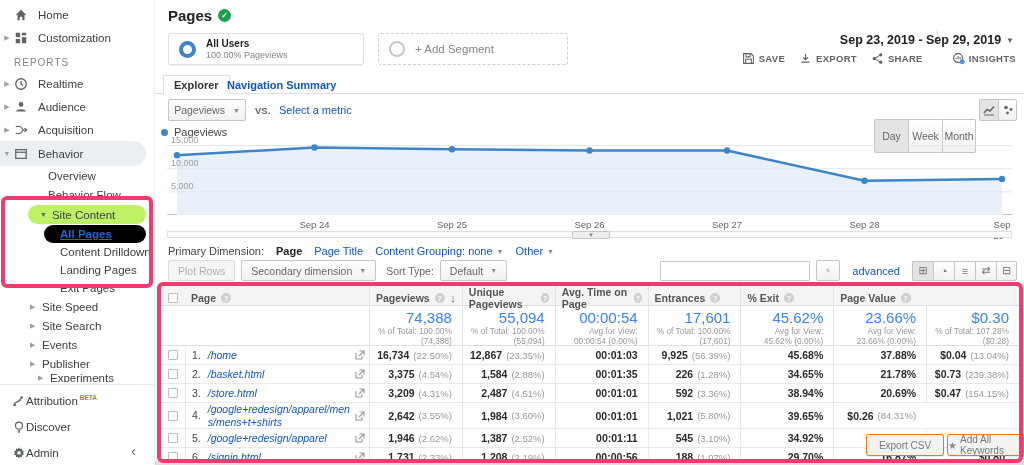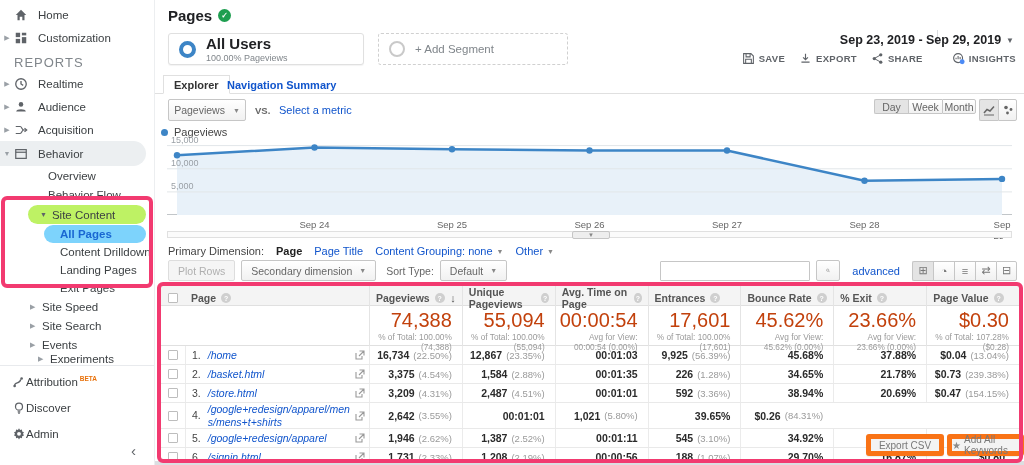--- a/index.html
+++ b/index.html
@@ -7,27 +7,27 @@
   body {
     font-family: "Liberation Sans", sans-serif;
     position: relative; overflow: hidden; background:#fff; color:#3c4043;
   }
   
   .sidebar { position:absolute; left:0; top:0; width:155px; height:465px; background:#fff; border-right:1px solid #eceef0; z-index:5;}
   .side-item { height:23px; display:flex; align-items:center; font-size:11.5px; color:#3c4043; cursor:pointer; }
   .side-item .arrow { width:14px; text-align:center; font-size:7px; color:#9aa0a6; flex:0 0 14px;}
   .side-item .sicon { width:24px; flex:0 0 24px; display:flex; align-items:center; color:#5f6368; }
   .side-item .sicon svg { width:14px; height:14px; }
-  .sec-label { height:20px; padding-left:14px; font-size:13px; letter-spacing:1px; color:#80868b; display:flex; align-items:center; margin-top:3px;}
+  .sec-label { height:20px; padding-left:14px; font-size:10px; letter-spacing:1px; color:#80868b; display:flex; align-items:center; margin-top:3px;}
   .pill-behavior { background:#eceff1; border-radius:0 14px 14px 0; margin-right:8px; height:25px;}
   .child-item { height:19px; display:flex; align-items:center; padding-left:48px; font-size:11.5px; color:#3c4043; cursor:pointer;}
   .pill-sub { background:#bef264; border-radius:11px; margin:1px 8px 1px 28px; height:19px; padding-left:10px; }
   .pill-sub .arrow-d { font-size:7px; color:#5f6368; margin-right:5px;}
   .gchild { height:18px; display:flex; align-items:center; padding-left:60px; font-size:11.5px; color:#3c4043; cursor:pointer;}
-  .gchild.active { background:#7dd3fc; color:#1967d2; font-weight:bold; border-radius:10px; margin:0 8px 0 44px; padding-left:16px; height:18px;}
+  .gchild.active { background:#000000; color:#1967d2; font-weight:bold; border-radius:10px; margin:0 8px 0 44px; padding-left:16px; height:18px;text-decoration:underline;}
   .sub2 { height:19px; display:flex; align-items:center; padding-left:30px; font-size:11.5px; color:#3c4043;}
   .sub2 .arrow { width:12px; font-size:7px; color:#9aa0a6;}
   .partial-item { height:9px; overflow:hidden;margin-left:8px; }
   .side-divider { border-top:1px solid #e8eaed; margin:2px 0 3px 0;}
   .bottom-item { height:26px; display:flex; align-items:center; font-size:11.5px; color:#3c4043;}
   .bottom-item .sicon { width:26px; flex:0 0 26px; padding-left:12px; display:flex; align-items:center; color:#5f6368;}
   .bottom-item .sicon svg { width:14px; height:14px;}
   .beta { font-size:6.5px; color:#e8710a; font-weight:bold; margin-left:2px; position:relative; top:-4px;}
   .collapse-row { position:absolute; bottom:6px; right:18px; font-size:15px; color:#5f6368; cursor:pointer;}
   
@@ -39,35 +39,35 @@
   .ta svg { width:13px; height:13px;}
   .ta-div { border-left:1px solid #dadce0; height:14px;}
   .date-range { position:absolute; right:10px; top:33px; font-size:12.5px; font-weight:bold; color:#202124; display:flex; gap:5px; align-items:center; cursor:pointer;}
   .date-range .caret { color:#5f6368; font-size:8px;}
   
   .seg-card { position:absolute; top:33px; height:32px; background:#fff; border:1px solid #e0e0e0; border-radius:3px; display:flex; align-items:center; padding-left:10px; cursor:pointer;}
   .seg-all { left:13px; width:196px; box-shadow:0 1px 1px rgba(0,0,0,0.05);}
   .seg-add { left:223px; width:190px; border:1px dashed #d0d0d0;}
   .ring { width:17px; height:17px; border-radius:50%; border:4px solid #3d85c6; margin-right:10px;}
   .ring.gray { border:2px solid #c9c9c9; width:16px; height:16px;}
-  .seg-name { font-size:15px; font-weight:bold; color:#202124;}
+  .seg-name { font-size:10px; font-weight:bold; color:#202124;}
   .seg-sub { font-size:9px; color:#80868b; margin-top:1px;}
   .seg-add-label { font-size:11.5px; color:#80868b;}
   
   .tabbar { position:absolute; left:0; right:0; top:75px; height:19px; border-bottom:1px solid #e0e0e0;}
   .tab-active { position:absolute; left:8px; top:0; height:19px; background:#fff; border:1px solid #e0e0e0; border-bottom:1px solid #fff; padding:0 10px; font-size:11px; font-weight:bold; color:#333; display:flex; align-items:center; cursor:pointer;}
   .tab-link { position:absolute; left:72px; top:0; height:19px; display:flex; align-items:center; font-size:11px; font-weight:bold; color:#1155cc; cursor:pointer;}
   
   .gbtn { border:1px solid #c6c6c6; background:linear-gradient(#ffffff,#f1f1f1); border-radius:2px; font-size:10.5px; color:#666; display:inline-flex; align-items:center; justify-content:center; cursor:pointer; font-family:"Liberation Sans",sans-serif;}
   .metric-dd { position:absolute; left:13px; top:99px; height:22px; width:78px; gap:8px;}
   .vs { position:absolute; left:100px; top:105px; font-size:9.5px; font-weight:bold; color:#666;}
   .sel-metric { position:absolute; left:124px; top:104px; font-size:11px; color:#1155cc; cursor:pointer;}
   .caret { font-size:7px; color:#888;}
   .gran { position:absolute; right:48px; top:99px; display:flex;}
-  .gran .gbtn { width:34px; height:15px; border-radius:0; border-right:none;}
+  .gran .gbtn { width:34px; height:34px; border-radius:0; border-right:none;margin-top:20px;}
   .gran .gbtn:first-child { border-radius:2px 0 0 2px;}
   .gran .gbtn:last-child { border-right:1px solid #c6c6c6; border-radius:0 2px 2px 0;}
   .gran .gbtn.on { background:#e4e4e4;}
   .ctype { position:absolute; right:7px; top:99px; display:flex;}
   .ctype .gbtn { width:19px; height:22px; border-radius:0; border-right:none;}
   .ctype .gbtn:first-child { border-radius:2px 0 0 2px; background:#e4e4e4;}
   .ctype .gbtn:last-child { border-right:1px solid #c6c6c6; border-radius:0 2px 2px 0;}
   .ctype svg { width:12px; height:12px;}
   
   .legend { position:absolute; left:6px; top:126px; display:flex; align-items:center; gap:6px; font-size:11px; color:#444;}
@@ -102,33 +102,33 @@
   .tablewrap { position:absolute; left:161px; top:286px; width:858px; height:173px; overflow:hidden; background:#fff; z-index:6;}
   .grid { display:grid; grid-template-columns:24px 184px repeat(7,1fr);}
   .thead { height:20px; background:#f4f4f4; border-bottom:1px solid #e0e0e0; font-size:10.5px; font-weight:bold; color:#555;}
   .hcell { display:flex; align-items:center; padding:0 6px; gap:5px; border-left:1px solid #e4e4e4; cursor:pointer;}
   .hcell.first { border-left:none; justify-content:center;}
   .q { width:10px; height:10px; border-radius:50%; background:#cfcfcf; color:#fff; font-size:7px; display:inline-flex; align-items:center; justify-content:center; font-weight:bold;}
   .sort { margin-left:auto; color:#555; font-size:11px;}
   .cb { width:10px; height:10px; border:1px solid #bdbdbd; background:#fff; border-radius:1px; display:inline-block; cursor:pointer;}
   .totals { height:40px; border-bottom:1px solid #e0e0e0;}
   .tcell { border-left:1px solid #e4e4e4; padding:3px 10px 0 4px; text-align:right;}
-  .tcell .tv { font-size:20px; color:#c2410c;}
+  .tcell .tv { font-size:15px; color:#3b82f6;}
   .tcell .ts { font-size:8.3px; color:#9a9a9a; line-height:9.5px; margin-top:1px;}
   .trow { min-height:19px; border-bottom:1px solid #e9e9e9; font-size:10.5px;}
   .cell { display:flex; align-items:center; border-left:1px solid #ebebeb; padding:0 10px 0 6px; justify-content:flex-end;}
   .cell.c-check { border-left:none; justify-content:center; padding:0;}
   .cell.c-page { justify-content:flex-start; position:relative; padding-right:18px; line-height:12.5px;}
   .idx { color:#444; margin-right:7px; flex:0 0 auto;}
   .plink { color:#1155cc; text-decoration:none; cursor:pointer; word-break:break-all;font-style:italic;}
   .ext { position:absolute; right:4px; width:10px; height:10px; flex:0 0 auto; cursor:pointer;}
   .num { color:#2b2b2b; font-weight:bold;}
   .pct { color:#9a9a9a; font-weight:normal; font-size:9.5px; margin-left:4px;}
   
-  .obtn { position:absolute; height:22px; background:#f3f3f3; border:5px solid #f97316; border-radius:3px; color:#787878; font-size:10px; display:flex; align-items:center; justify-content:center; gap:3px; z-index:20; cursor:pointer; box-shadow:0 1px 1px rgba(0,0,0,0.08);}
+  .obtn { position:absolute; height:22px; background:#f3f3f3; border:1px solid #f97316; border-radius:3px; color:#787878; font-size:10px; display:flex; align-items:center; justify-content:center; gap:3px; z-index:20; cursor:pointer; box-shadow:0 1px 1px rgba(0,0,0,0.08);}
   .btn-export { left:866px; top:434px; width:78px;}
   .btn-addall { left:947px; top:434px; width:77px;}
   .star { font-size:10px; color:#8a8a8a;}
   
   .anno { position:absolute; border:4px solid #f23a70; border-radius:6px; z-index:30; pointer-events:none;}
   .anno1 { left:1px; top:196px; width:152px; height:92px;}
   .anno2 { left:157px; top:282px; width:866px; height:181px;}
   .bottom-band { position:absolute; left:0; right:0; bottom:0; height:4px; background:#dcdee1; z-index:10;}
 </style>
 </head>
@@ -229,20 +229,24 @@
       <span class="arrow">▶</span>
       <span>Site Speed</span>
     </div>
   <div class="sub2">
       <span class="arrow">▶</span>
       <span>Site Search</span>
     </div>
   <div class="sub2">
       <span class="arrow">▶</span>
       <span>Events</span>
+    </div>
+  <div class="sub2">
+      <span class="arrow">▶</span>
+      <span>Publisher</span>
     </div>
   <div class="sub2 partial-item">
       <span class="arrow">▶</span>
       <span>Experiments</span>
     </div>
   <div class="side-divider"></div>
   <div class="bottom-item">
     <span class="sicon">
         <svg viewBox="0 0 16 16">
           <path d="M3 12 C3 7 9 11 10 5" fill="none" stroke="#5f6368" stroke-width="1.5"></path>
@@ -473,24 +477,20 @@
       </div>
     <div class="hcell">
         <span>Avg. Time on Page</span>
         <span class="q">?</span>
       </div>
     <div class="hcell">
         <span>Entrances</span>
         <span class="q">?</span>
       </div>
     <div class="hcell">
-        <span>Bounce Rate</span>
-        <span class="q">?</span>
-      </div>
-    <div class="hcell">
         <span>% Exit</span>
         <span class="q">?</span>
       </div>
     <div class="hcell">
         <span>Page Value</span>
         <span class="q">?</span>
       </div>
   </div>
 
   <div class="grid totals">
@@ -647,20 +647,24 @@
       <a class="plink">/google+redesign/apparel/mens/mens+t+shirts</a>
       <svg class="ext" viewBox="0 0 10 10">
             <path d="M1 3 V9 H7 V6 M4.5 1 H9 V5.5 M9 1 L4 6" fill="none" stroke="#999" stroke-width="1.1"></path>
           </svg>
     </div>
     <div class="cell">
           <span class="num">2,642</span>
           <span class="pct">(3.55%)</span>
         </div>
     <div class="cell">
+          <span class="num">1,984</span>
+          <span class="pct">(3.60%)</span>
+        </div>
+    <div class="cell">
           <span class="num">00:01:01</span>
         </div>
     <div class="cell">
           <span class="num">1,021</span>
           <span class="pct">(5.80%)</span>
         </div>
     <div class="cell">
           <span class="num">39.65%</span>
         </div>
     <div class="cell">

